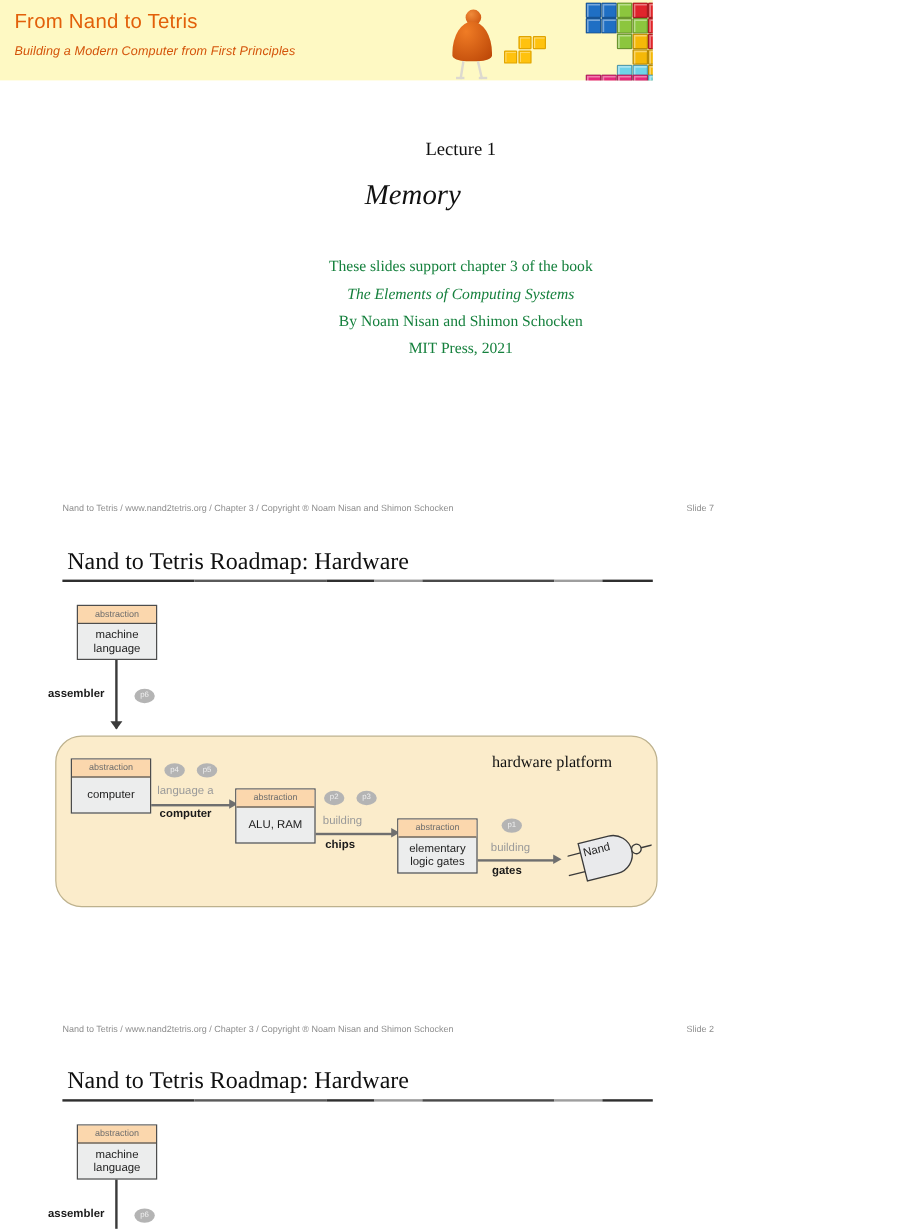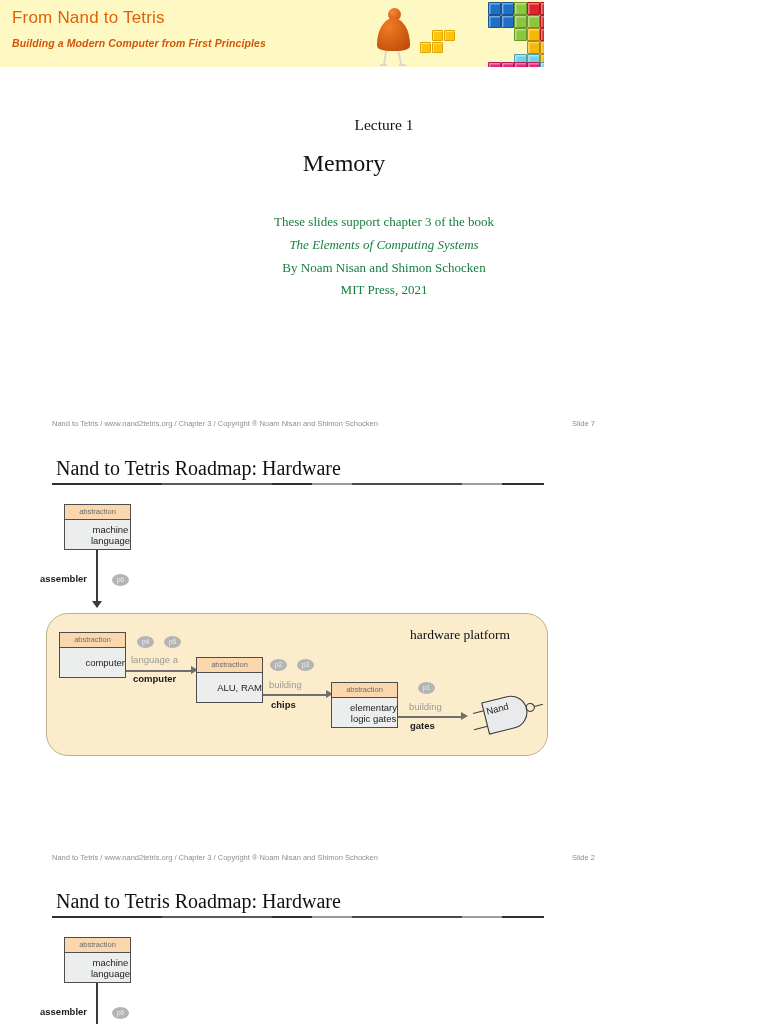--- a/index.html
+++ b/index.html
@@ -3,21 +3,21 @@
 <meta charset="utf-8">
 <style>
   html,body{margin:0;padding:0;background:#ffffff;}
   body{width:768px;height:1024px;font-family:"Liberation Serif",serif;overflow:hidden;position:relative;}
 
   
   .banner{position:absolute;left:0;top:0;width:544px;height:67px;background:#fef9c3;overflow:hidden;}
   .banner-title{position:absolute;left:12px;top:8px;font-family:"Liberation Sans",sans-serif;
     font-size:17px;color:#e2600a;letter-spacing:.2px;}
   .banner-sub{position:absolute;left:12px;top:37px;font-family:"Liberation Sans",sans-serif;
-    font-size:10.5px;font-style:italic;font-weight:bold;color:#d4540a;letter-spacing:.1px;}
+    font-size:10.5px;font-style:italic;font-weight:normal;color:#d4540a;letter-spacing:.1px;}
 
   .figure{position:absolute;left:372px;top:8px;width:46px;height:58px;}
   .fig-head{position:absolute;left:16px;top:0;width:13px;height:13px;border-radius:50%;
     background:radial-gradient(circle at 35% 30%,#f08b3a,#c74a05);}
   .fig-body{position:absolute;left:5px;top:10px;width:33px;height:33px;
     background:radial-gradient(ellipse at 35% 25%,#f07c25,#b84305);
     border-radius:60% 60% 42% 42% / 95% 95% 18% 18%;}
   .fig-leg{position:absolute;bottom:0;width:2px;height:15px;background:#ddd9cf;}
   .fig-leg.l{left:12px;transform:rotate(9deg);}
   .fig-leg.r{left:27px;transform:rotate(-13deg);}
@@ -40,31 +40,31 @@
   .footer{position:absolute;font-family:"Liberation Sans",sans-serif;font-size:7.5px;color:#8e8e8e;}
   .footer.left{left:52px;}
   .footer.right{left:572px;}
 
   .s-title{position:absolute;font-family:"Liberation Serif",serif;font-size:20px;color:#101010;}
   .rule{position:absolute;height:2px;}
   .rule span{position:absolute;top:0;height:2px;}
 
   
   .t-lecture{position:absolute;width:768px;text-align:center;font-size:15.5px;color:#111;}
-  .t-main{position:absolute;width:688px;text-align:center;font-size:24px;color:#111;}
+  .t-main{position:absolute;width:688px;text-align:center;font-size:24px;color:#111;font-style:italic;}
   .t-line{position:absolute;width:768px;text-align:center;font-size:13px;color:#15803d;}
   .t-line.ital{font-style:italic;}
 
   
   .diagram{position:absolute;left:0;top:0;width:768px;}
   .abox{position:absolute;border:1.3px solid #4d4d4d;background:#eceded;box-sizing:border-box;}
   .abox .hd{font-family:"Liberation Sans",sans-serif;font-size:7.5px;color:#6d6d6d;
     background:#fbd7ad;border-bottom:1.3px solid #4d4d4d;text-align:center;line-height:14px;height:14px;}
   .abox .bd{font-family:"Liberation Sans",sans-serif;font-size:9.5px;color:#1c1c1c;
-    text-align:center;display:flex;align-items:center;justify-content:flex-end;
+    text-align:center;display:flex;align-items:center;justify-content:center;
     height:calc(100% - 14px);line-height:11.5px;}
   .vline{position:absolute;width:1.6px;background:#3a3a3a;}
   .vtip{position:absolute;width:0;height:0;border-left:5px solid transparent;
     border-right:5px solid transparent;border-top:7px solid #3a3a3a;}
   .hline{position:absolute;height:1.6px;background:#6f6f6f;}
   .htip{position:absolute;width:0;height:0;border-top:4.5px solid transparent;
     border-bottom:4.5px solid transparent;border-left:7px solid #6f6f6f;}
   .lbl{position:absolute;font-family:"Liberation Sans",sans-serif;}
   .lbl.bold{font-weight:bold;font-size:9.5px;color:#1a1a1a;}
   .lbl.gray{font-size:9.5px;color:#9a9a9a;}

